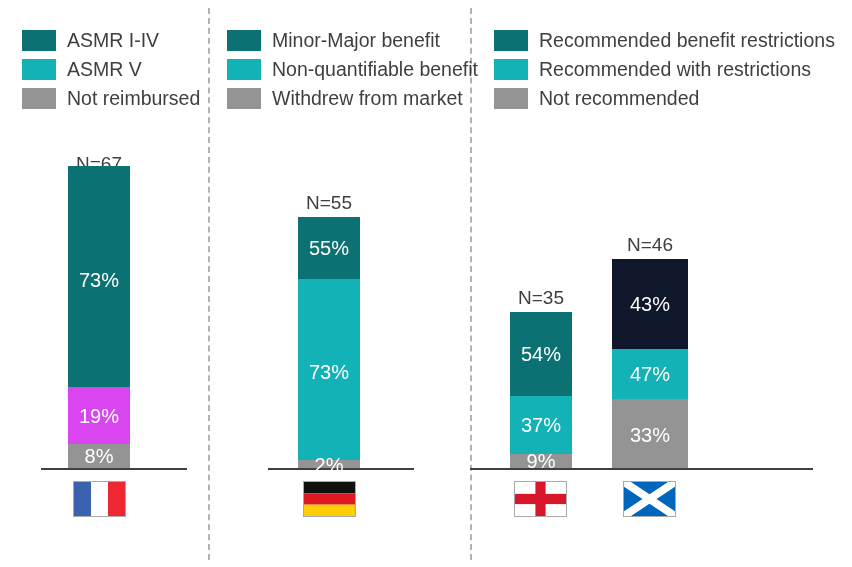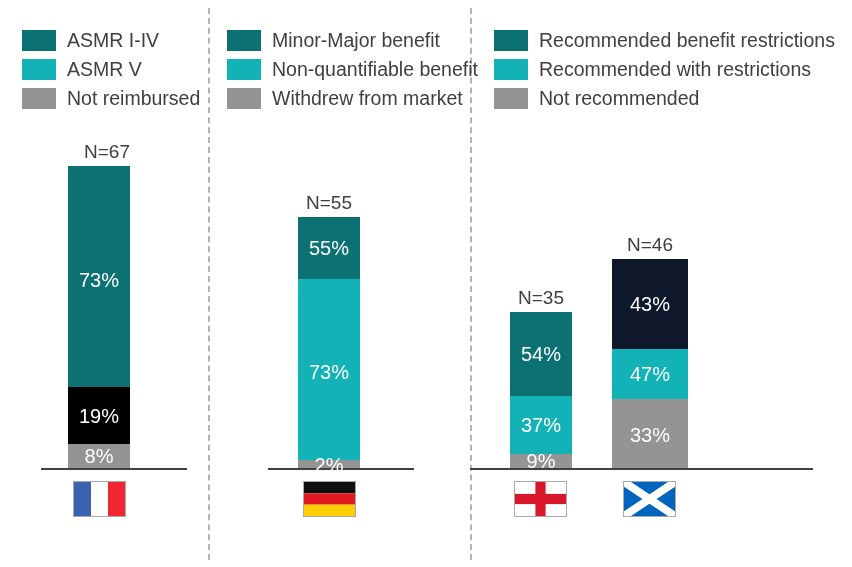--- a/index.html
+++ b/index.html
@@ -153,26 +153,26 @@
       <span class="legend-swatch" style="background:#949494"></span>
       <span class="legend-label">Not recommended</span>
     </div>
   </div>
 
   <div class="baseline" style="left:41px;  top:468px; width:146px;"></div>
   <div class="baseline" style="left:268px; top:468px; width:146px;"></div>
   <div class="baseline" style="left:470px; top:468px; width:343px;"></div>
 
   <div class="bar-group" style="left:68px; top:142px; width:62px; height:326px;">
-    <div class="n-label" style="top:0;text-align:right;">N=67</div>
+    <div class="n-label" style="top:12px;">N=67</div>
     <div class="bar" style="top:24px; height:302px;">
       <div class="seg" style="height:220.5px; background:#0b7173;">
         <span class="seg-label" style="top:104px;">73%</span>
       </div>
-      <div class="seg" style="height:57.5px; background:#000000;">
+      <div class="seg" style="height:57.5px; background:#d946ef;">
         <span class="seg-label" style="top:19px;">19%</span>
       </div>
       <div class="seg" style="height:24px; background:#949494;">
         <span class="seg-label" style="top:2px;">8%</span>
       </div>
     </div>
   </div>
 
   <div class="bar-group" style="left:298px; top:193px; width:62px; height:275px;">
     <div class="n-label" style="top:0;">N=55</div>

